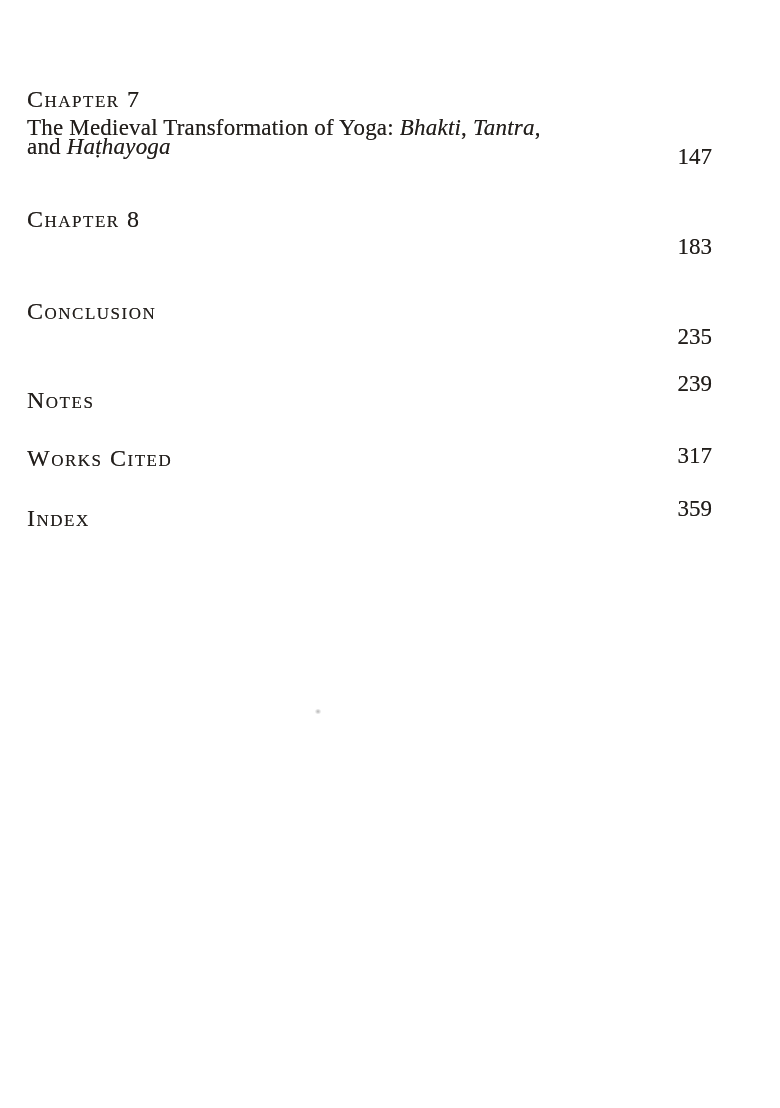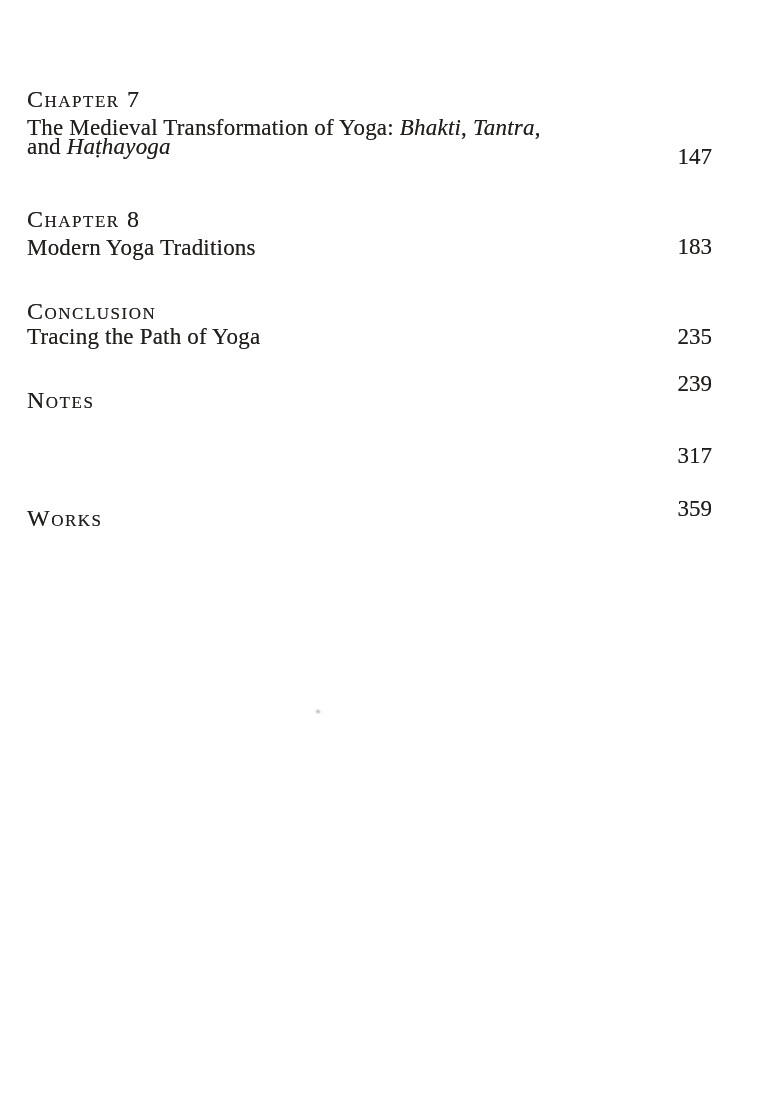--- a/index.html
+++ b/index.html
@@ -61,36 +61,35 @@
   <span class="line smallcaps" style="top:87px">Chapter 7</span>
 
   <span class="line bodyline" style="top:116px"><span>The Medieval Transformation of Yoga: </span><span class="it">Bhakti</span><span>, </span><span class="it">Tantra</span><span>,</span></span>
 
   <span class="line bodyline" style="top:135px"><span>and </span><span class="it">Haṭhayoga</span></span>
 
   <span class="pagenum" style="top:145px">147</span>
 
   <span class="line smallcaps" style="top:207px">Chapter 8</span>
 
-  <span class="line bodyline" style="top:236px"><span>Modern Yoga Traditions</span></span>
 
   <span class="pagenum" style="top:235px">183</span>
 
   <span class="line smallcaps" style="top:299px">Conclusion</span>
 
-  <span class="line bodyline" style="top:325px"><span>Tracing the Path of Yoga</span></span>
 
   <span class="pagenum" style="top:325px">235</span>
 
   <span class="line smallcaps" style="top:388px">Notes</span>
 
   <span class="pagenum" style="top:372px">239</span>
 
+  <span class="line smallcaps" style="top:446px">Works Cited</span>
 
   <span class="pagenum" style="top:444px">317</span>
 
-  <span class="line smallcaps" style="top:506px">Works</span>
+  <span class="line smallcaps" style="top:506px">Index</span>
 
   <span class="pagenum" style="top:497px">359</span>
 
   <span class="speck"></span>
 
 </main>
 
 </body></html>

